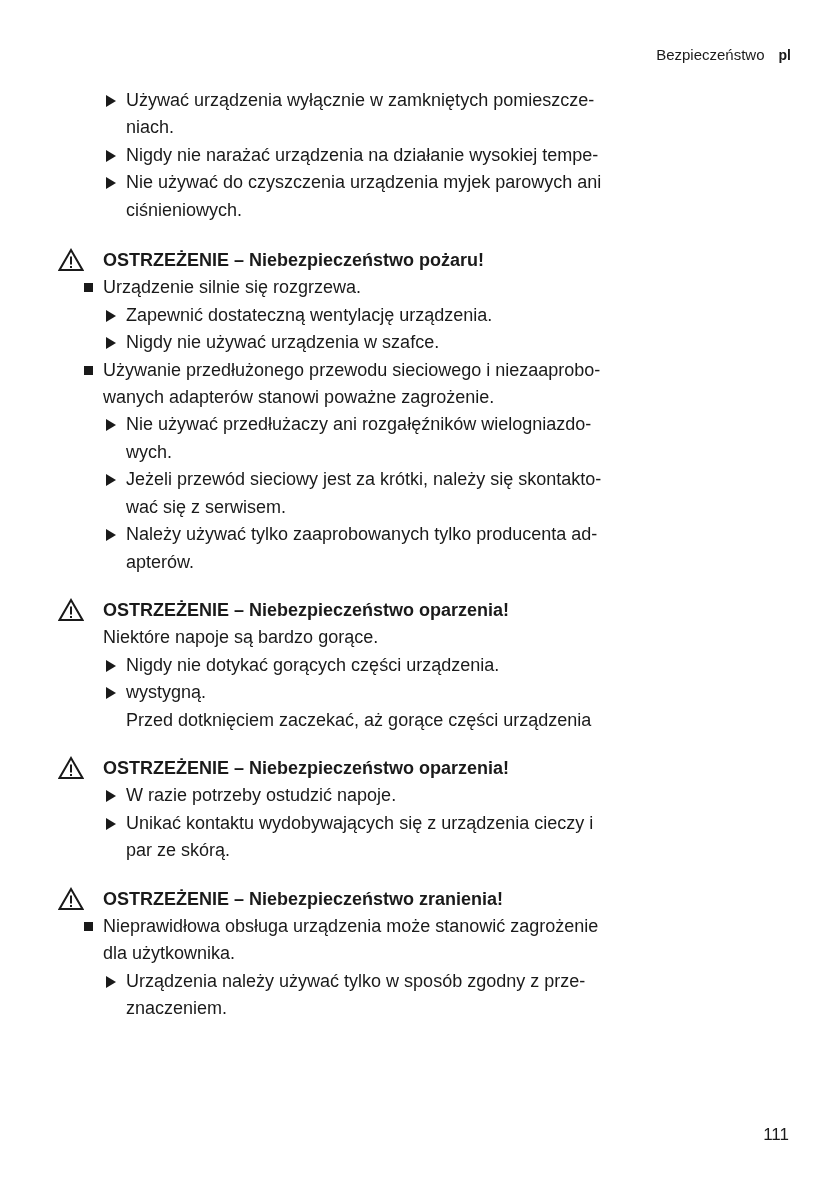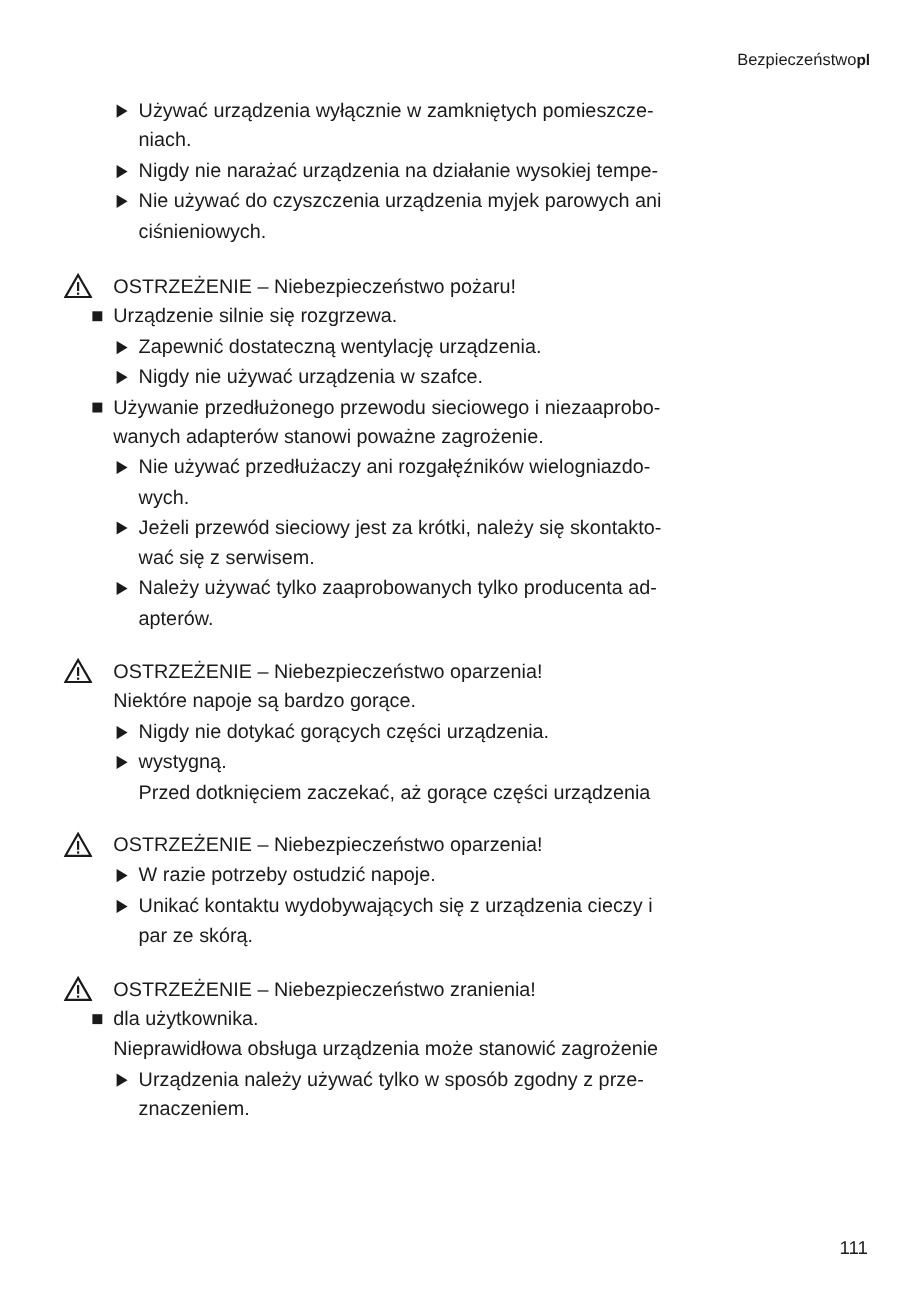--- a/index.html
+++ b/index.html
@@ -1,26 +1,26 @@
 <!DOCTYPE html>
 <html><head>
 <meta charset="utf-8">
 <style>
   html, body { margin: 0; padding: 0; background: #ffffff; }
   body { width: 839px; height: 1191px; position: relative; overflow: hidden;
          font-family: "Liberation Sans", sans-serif; color: #1a1a1a; }
-  .header { position: absolute; top: 46px; right: 48px; font-size: 15px; display: flex; align-items: baseline; }
+  .header { position: absolute; top: 46px; right: 48px; font-size: 15px; display: flex; gap: 14px; align-items: baseline; }
   .header .lang { font-weight: bold; font-size: 14px; }
   .content { position: absolute; top: 87px; left: 58px; width: 740px; font-size: 18px; line-height: 27.4px; }
   .arrow-item { position: relative; padding-left: 68px; }
   .arrow-item .tri { position: absolute; left: 48px; top: 8px; width: 0; height: 0;
          border-top: 6px solid transparent; border-bottom: 6px solid transparent; border-left: 10px solid #1a1a1a; }
   .sq-item { position: relative; padding-left: 45px; }
   .sq-item .sq { position: absolute; left: 26px; top: 9px; width: 9px; height: 9px; background: #1a1a1a; }
-  .warn-head { position: relative; padding-left: 45px; font-weight: normal; margin-top: 21px; }
+  .warn-head { position: relative; padding-left: 45px; font-weight: bold; margin-top: 21px; }
   .warn-head .wicon { position: absolute; left: 0; top: 1px; width: 26px; height: 24px; }
   .plain { padding-left: 45px; }
 </style>
 </head>
 <body>
 
 <div class="header">
   <span>Bezpieczeństwo</span>
   <span class="lang">pl</span>
 </div>
@@ -123,22 +123,22 @@
   <div class="warn-head">
     <svg class="wicon" viewBox="0 0 26 24">
         <path d="M13 2 L24.5 22 L1.5 22 Z" fill="none" stroke="#1a1a1a" stroke-width="2"></path>
         <rect x="12" y="8.5" width="2" height="8" fill="#1a1a1a"></rect>
         <rect x="12" y="18" width="2" height="2" fill="#1a1a1a"></rect>
       </svg>
     <span>OSTRZEŻENIE – Niebezpieczeństwo zranienia!</span>
   </div>
   <div class="sq-item">
       <span class="sq"></span>
+      <div>Nieprawidłowa obsługa urządzenia może stanowić zagrożenie</div>
       <div>dla użytkownika.</div>
-      <div>Nieprawidłowa obsługa urządzenia może stanowić zagrożenie</div>
     </div>
   <div class="arrow-item">
       <span class="tri"></span>
       <div>Urządzenia należy używać tylko w sposób zgodny z prze-</div>
       <div>znaczeniem.</div>
     </div>
 </div>
 
 <div style="position:absolute; top:1125px; right:50px; font-size:17px;">111</div>
 

